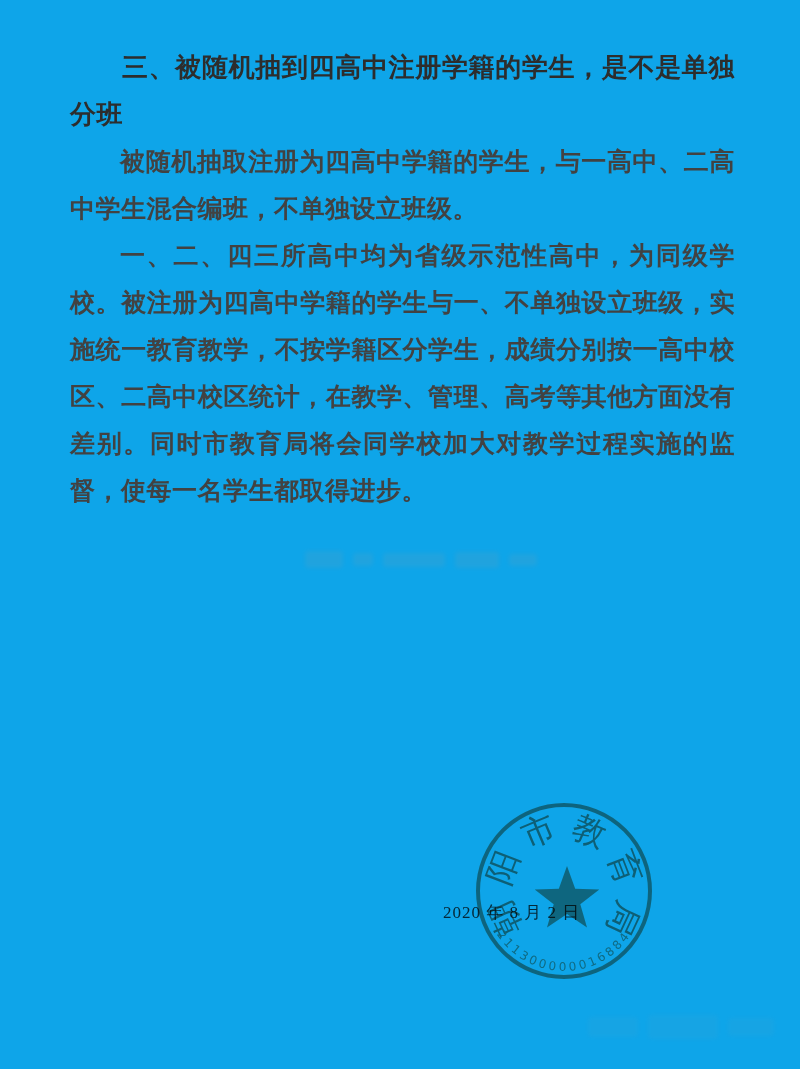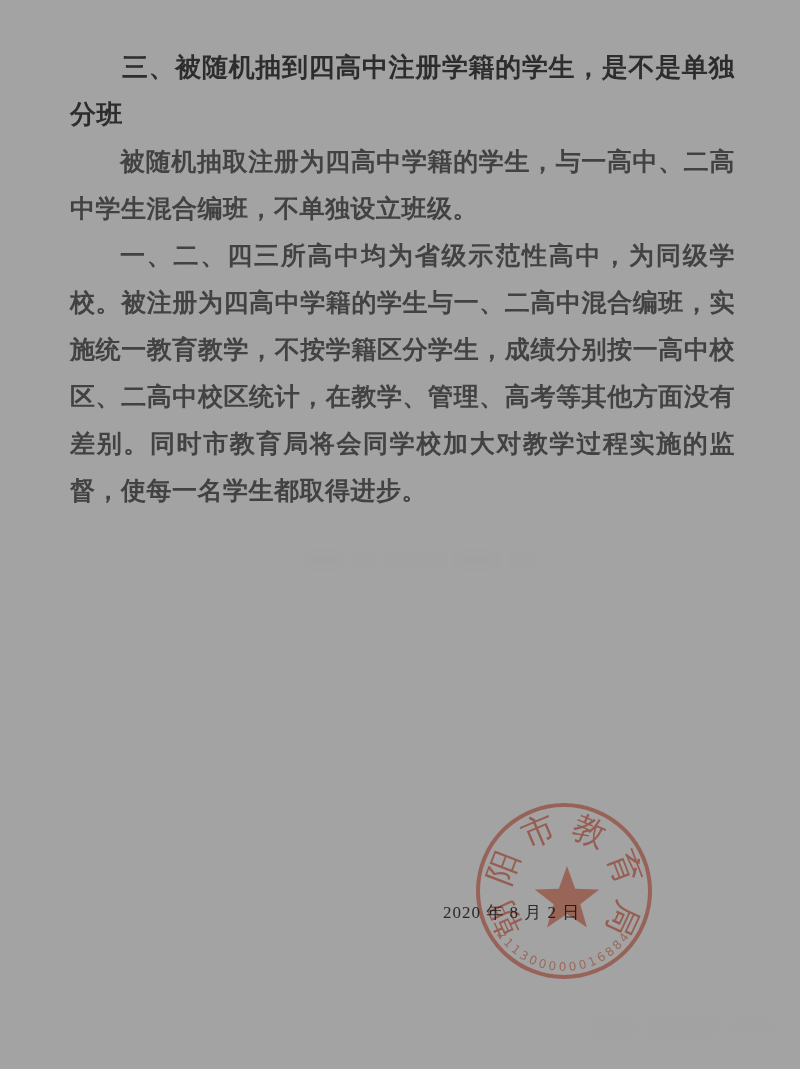--- a/index.html
+++ b/index.html
@@ -5,21 +5,21 @@
   html, body { margin: 0; padding: 0; }
   body {
     width: 800px; height: 1069px;
     background: #f4f4f4;
     font-family: "Liberation Serif", serif;
     overflow: hidden;
   }
   .page {
     position: relative;
     width: 800px; height: 1069px;
-    background: #a3a3a3;
+    background: #0ea5e9;
     overflow: hidden;
   }
   .content {
     position: absolute;
     left: 70px; top: 44px;
     width: 665px;
     color: #414141;
   }
   .para, .heading {
     margin: 0;
@@ -105,21 +105,21 @@
   .wm-bottom span:nth-child(3) { width: 46px; height: 18px; }
 </style>
 </head>
 <body>
 
 <div class="page">
 
   <div class="content">
     <p class="heading">三、被随机抽到四高中注册学籍的学生，是不是单独分班</p>
     <p class="para">被随机抽取注册为四高中学籍的学生，与一高中、二高中学生混合编班，不单独设立班级。</p>
-    <p class="para">一、二、四三所高中均为省级示范性高中，为同级学校。被注册为四高中学籍的学生与一、二高中混合编班，实施统一教育教学，不按学籍区分学生，成绩分别按一高中校区、二高中校区统计，在教学、管理、高考等其他方面没有差别。同时市教育局将会同学校加大对教学过程实施的监督，使每一名学生都取得进步。</p>
+    <p class="para">一、二、四三所高中均为省级示范性高中，为同级学校。被注册为四高中学籍的学生与一、不单独设立班级，实施统一教育教学，不按学籍区分学生，成绩分别按一高中校区、二高中校区统计，在教学、管理、高考等其他方面没有差别。同时市教育局将会同学校加大对教学过程实施的监督，使每一名学生都取得进步。</p>
   </div>
 
   <div class="wm wm-center">
     <span></span>
       <span></span>
       <span></span>
       <span></span>
       <span></span>
   </div>
   <div class="wm wm-bottom">

